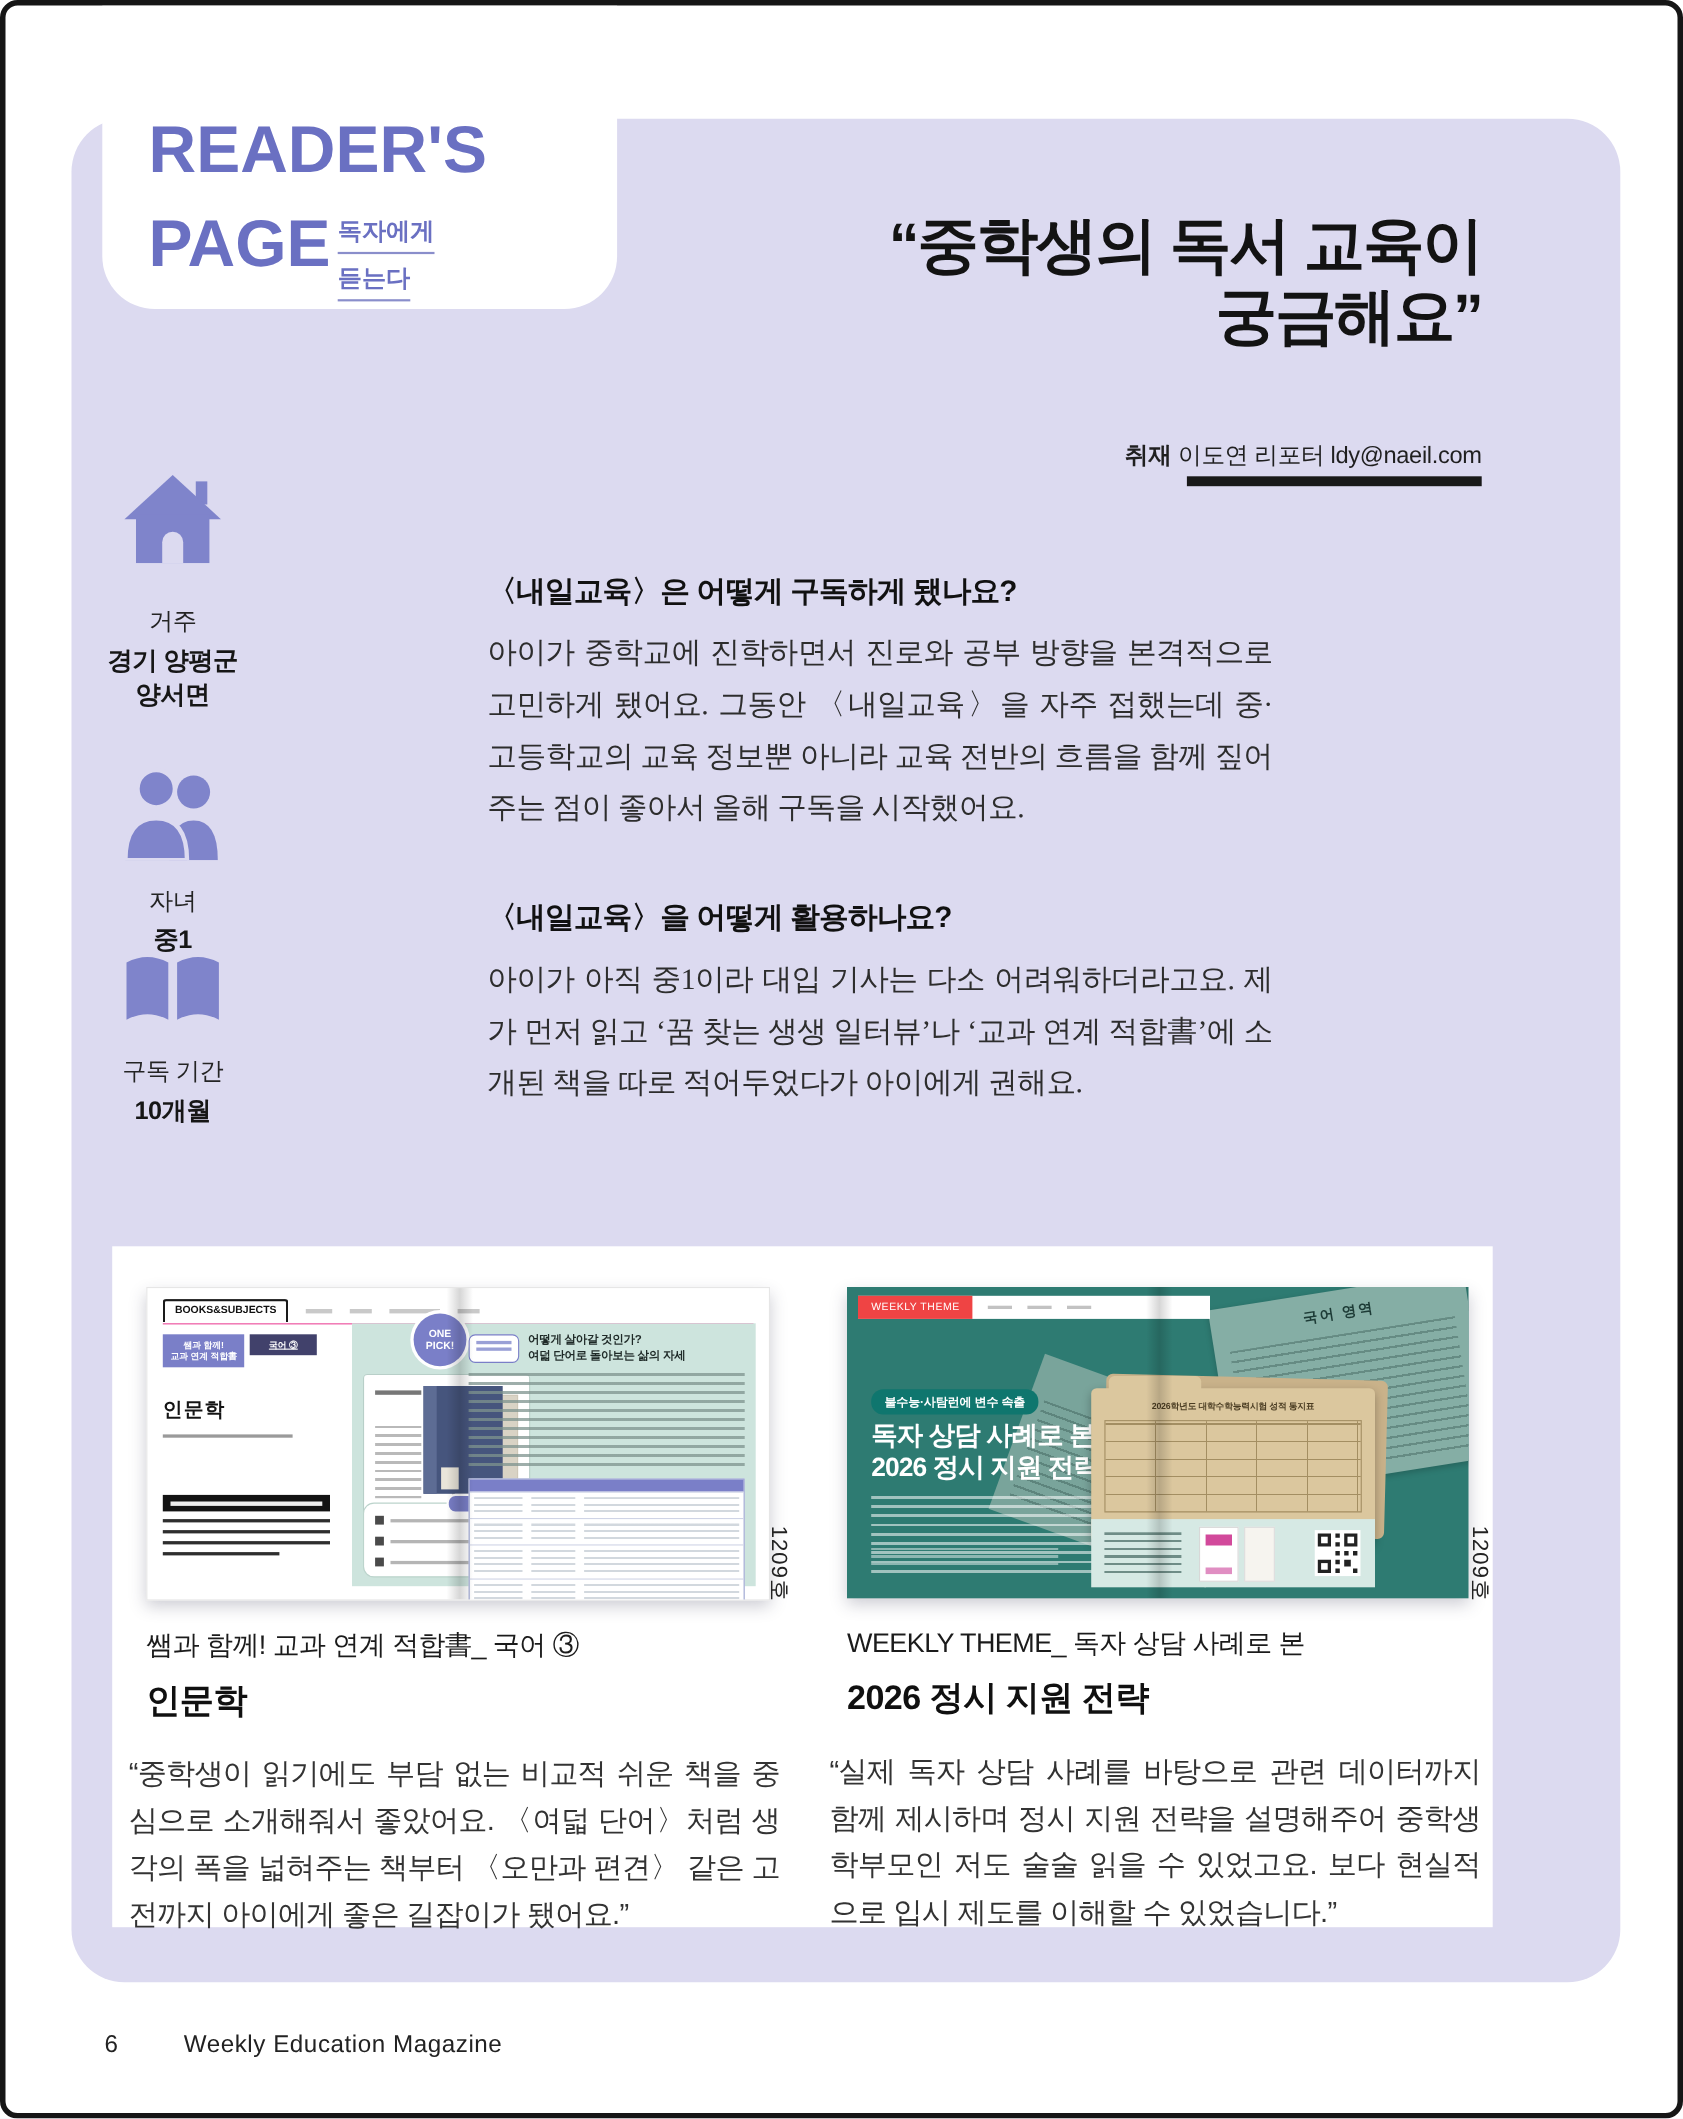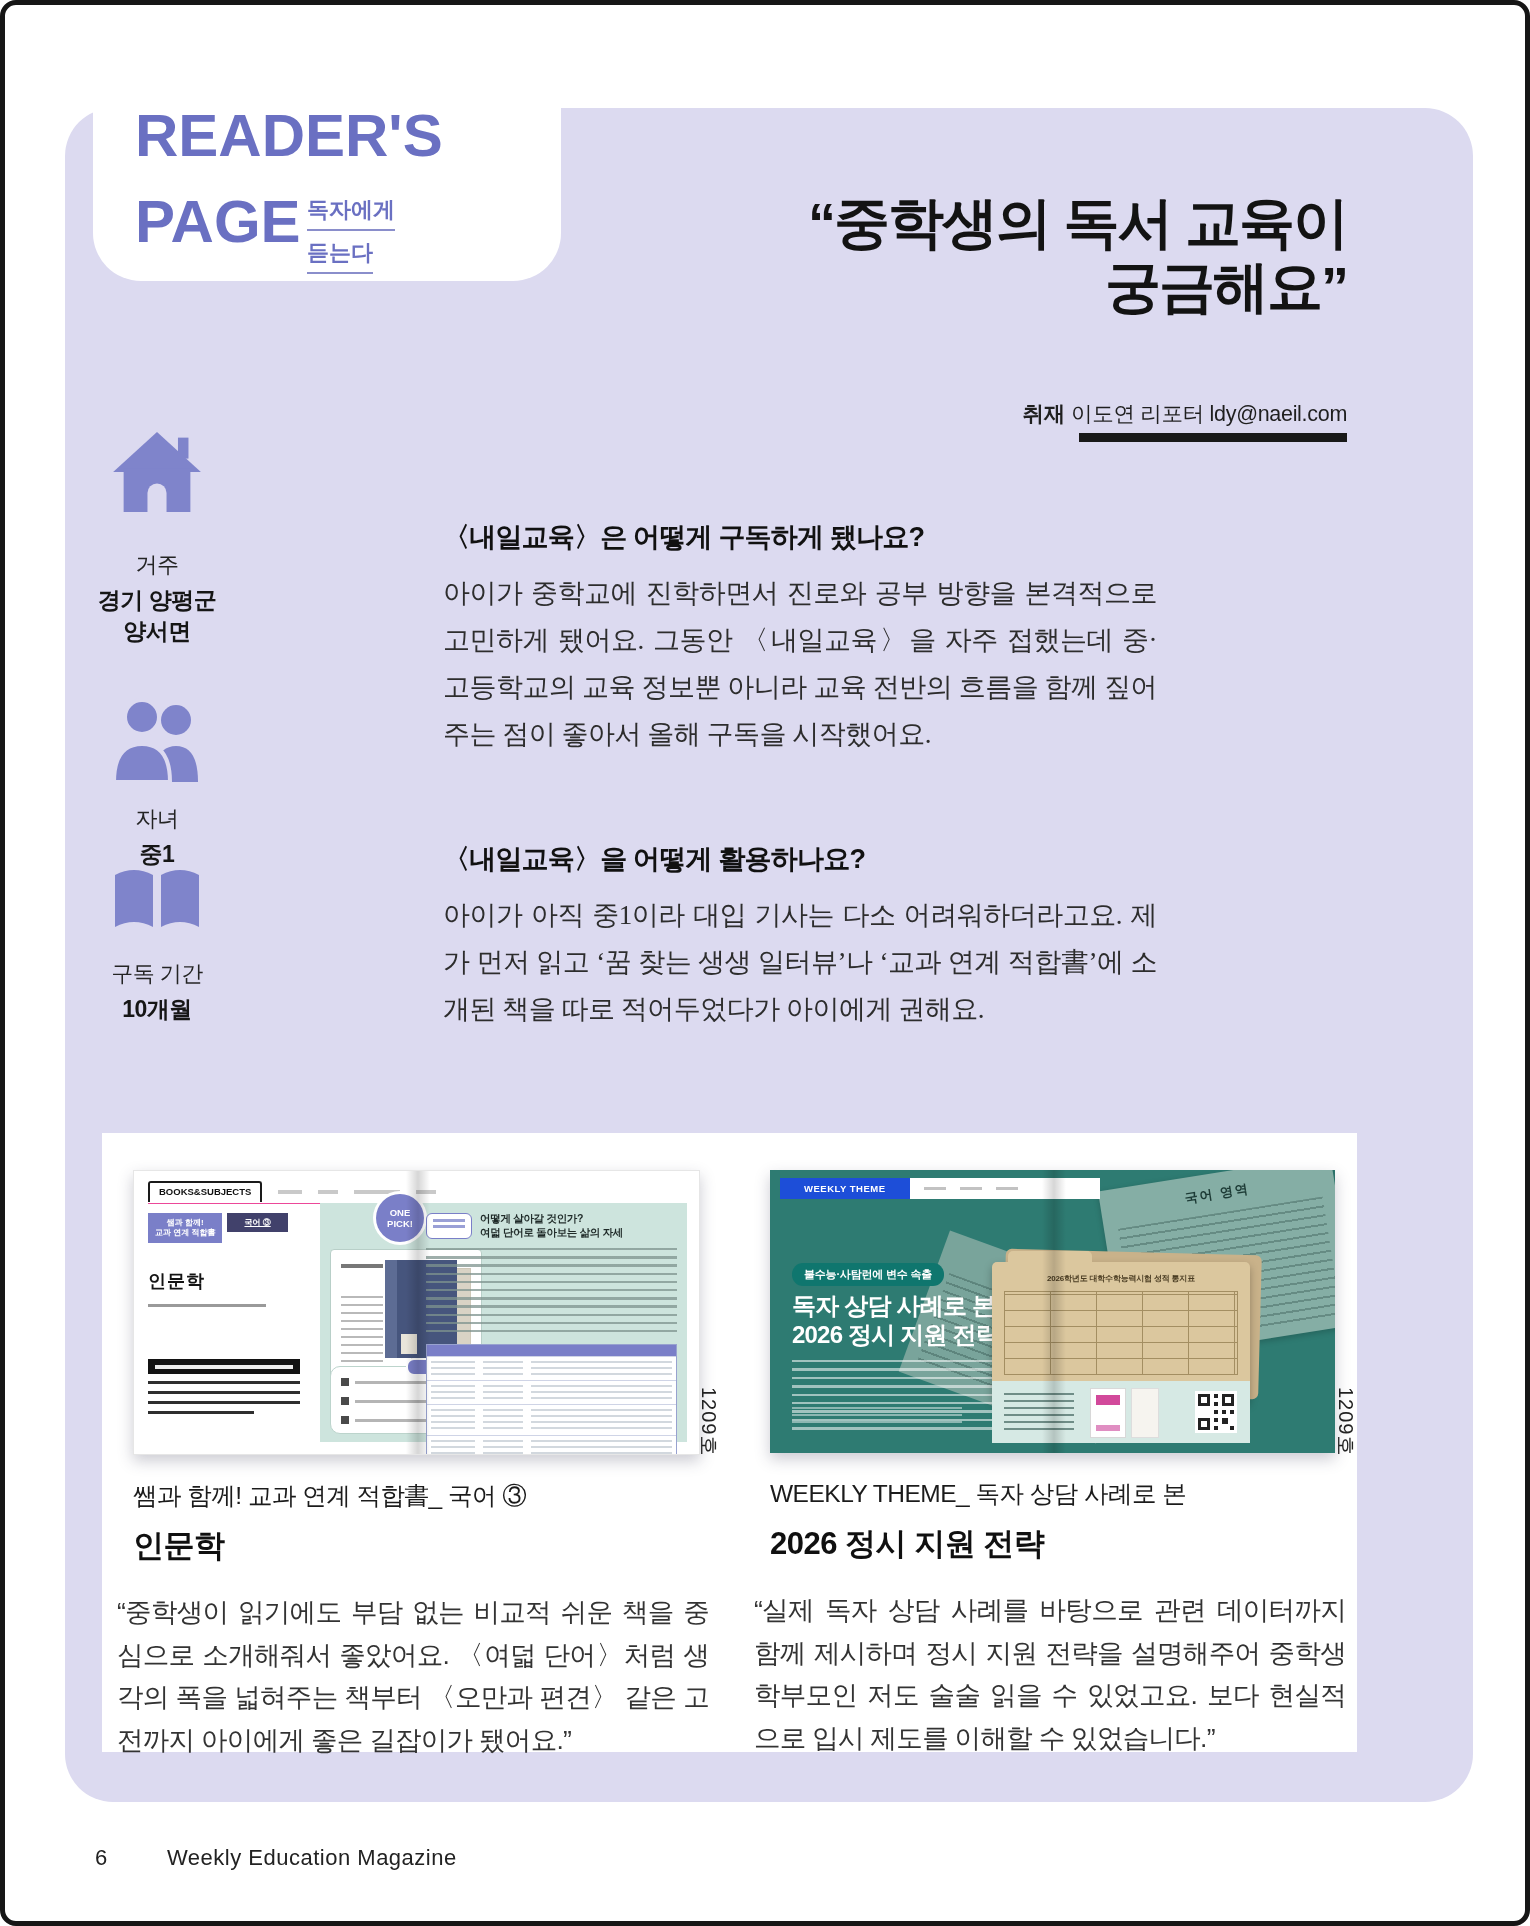--- a/index.html
+++ b/index.html
@@ -25,21 +25,21 @@
   .p-item svg{display:block;margin:0 auto;}
   .p-label{font-size:22px;color:#242424;margin-top:22px;letter-spacing:-0.5px;}
   .p-val{font-size:23px;font-weight:700;color:#161616;line-height:31px;margin-top:5px;letter-spacing:-0.5px;}
   .p1{top:425px;} .p1 .p-label{margin-top:38px;}
   .p2{top:693px;} .p3{top:858px;}
   
   .qa{position:absolute;left:438px;top:514px;width:714px;}
   .q{font-size:27px;font-weight:700;color:#111;letter-spacing:-0.8px;}
   .a{margin-top:15px;font-family:"Liberation Serif",serif;font-size:27px;line-height:47px;color:#2d2d2d;
      text-align:justify;letter-spacing:-0.5px;}
-  .qa-block2{margin-top:83px;}
+  .qa-block2{margin-top:58px;}
   
   .banner{position:absolute;left:953px;top:1076px;width:399px;height:53px;background:#7a7fc8;
           border-radius:24px 24px 0 0;color:#fff;display:flex;align-items:center;justify-content:center;
           font-size:30px;letter-spacing:-0.5px;gap:9px;}
   .banner b{font-weight:700;}
   .card{position:absolute;left:97px;top:1128px;width:1255px;height:619px;background:#fff;}
   .col{position:absolute;top:0;width:565px;}
   .col-a{left:31px;} .col-b{left:668px;}
   .thumb{margin-top:37px;width:565px;height:283px;position:relative;box-shadow:0 6px 14px rgba(50,50,80,.25);overflow:hidden;}
   .fold{position:absolute;top:0;bottom:0;left:272px;width:24px;pointer-events:none;
@@ -103,22 +103,22 @@
   .tl-table{margin-top:10px;border:1px solid #98a2cf;background:#fff;}
   .tl-th{height:11px;background:#7a7fc8;}
   .tl-tr{display:flex;height:23px;border-top:1px solid #cfd4e6;}
   .tl-tr.tall{height:30px;}
   .tl-tr i{flex:1;margin:4px;background:repeating-linear-gradient(#d2d8de 0 2px,transparent 2px 6px);border-right:none;}
   .tl-tr i.c1{flex:0 0 44px;} .tl-tr i.c2{flex:0 0 40px;}
   
   .tr{background:#2e7b72;}
   .tr-mast{position:absolute;top:8px;left:10px;width:320px;height:21px;background:#fff;display:flex;
            align-items:center;gap:14px;}
-  .tr-mast-label{height:100%;background:#1d4ed8;color:#fff;font-size:9.5px;font-weight:700;display:flex;
-                 align-items:center;padding:0 24px;letter-spacing:.5px;box-sizing:border-box;}
+  .tr-mast-label{height:100%;background:#ef4444;color:#fff;font-size:9.5px;font-weight:400;display:flex;
+                 align-items:center;padding:0 12px;letter-spacing:.5px;box-sizing:border-box;}
   .tr-tab{width:22px;height:3.5px;background:#c2c2c2;}
   .tr-paper1{position:absolute;right:-10px;top:2px;width:235px;height:172px;background:#85aea5;
              transform:rotate(-9deg);box-shadow:0 2px 6px rgba(0,0,0,.2);}
   .tr-paper2{position:absolute;left:148px;top:92px;width:210px;height:150px;background:#79a49b;transform:rotate(20deg);}
   .tr-paper-label{margin:12px auto 0;width:max-content;font-size:13px;font-weight:700;color:#1d3b36;letter-spacing:2px;}
   .tr-paper-lines{position:absolute;left:14px;right:14px;top:40px;bottom:12px;
                   background:repeating-linear-gradient(rgba(29,59,54,.3) 0 2px,transparent 2px 9px);}
   .tr-badge{position:absolute;left:22px;top:93px;background:#0f766e;color:#fff;font-size:11px;font-weight:700;
             padding:4px 12px;border-radius:11px;letter-spacing:-0.2px;}
   .tr-title{position:absolute;left:22px;top:121px;color:#fff;font-size:24px;font-weight:700;line-height:29px;

